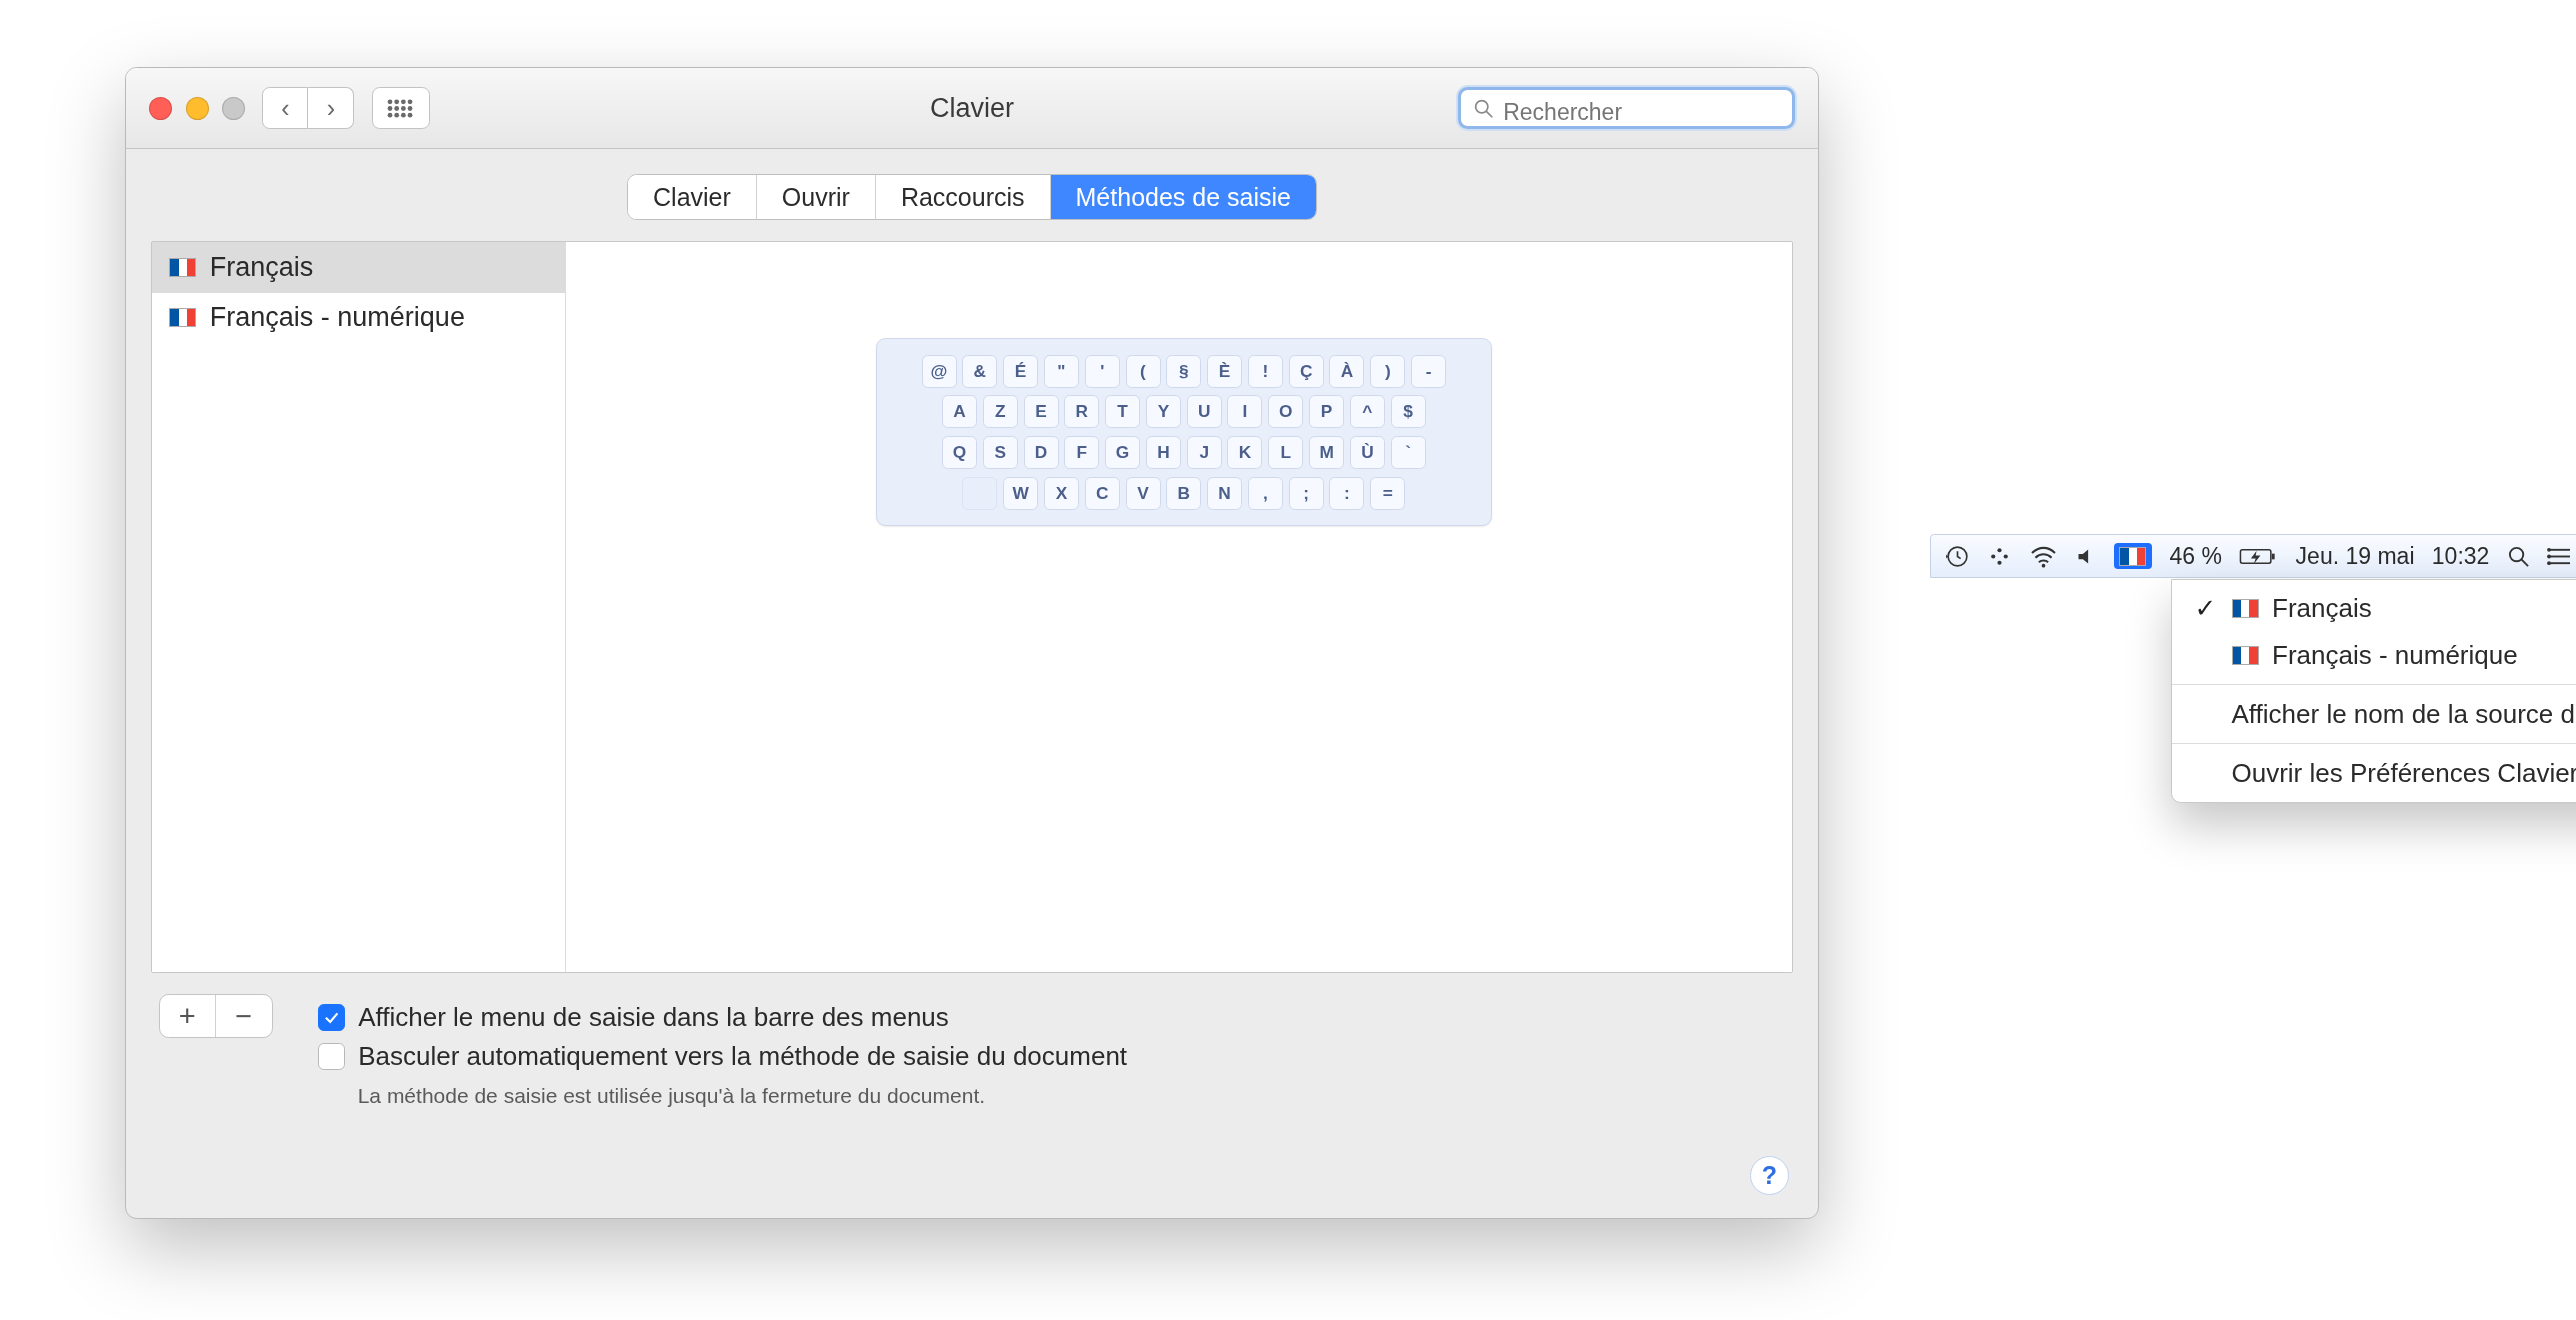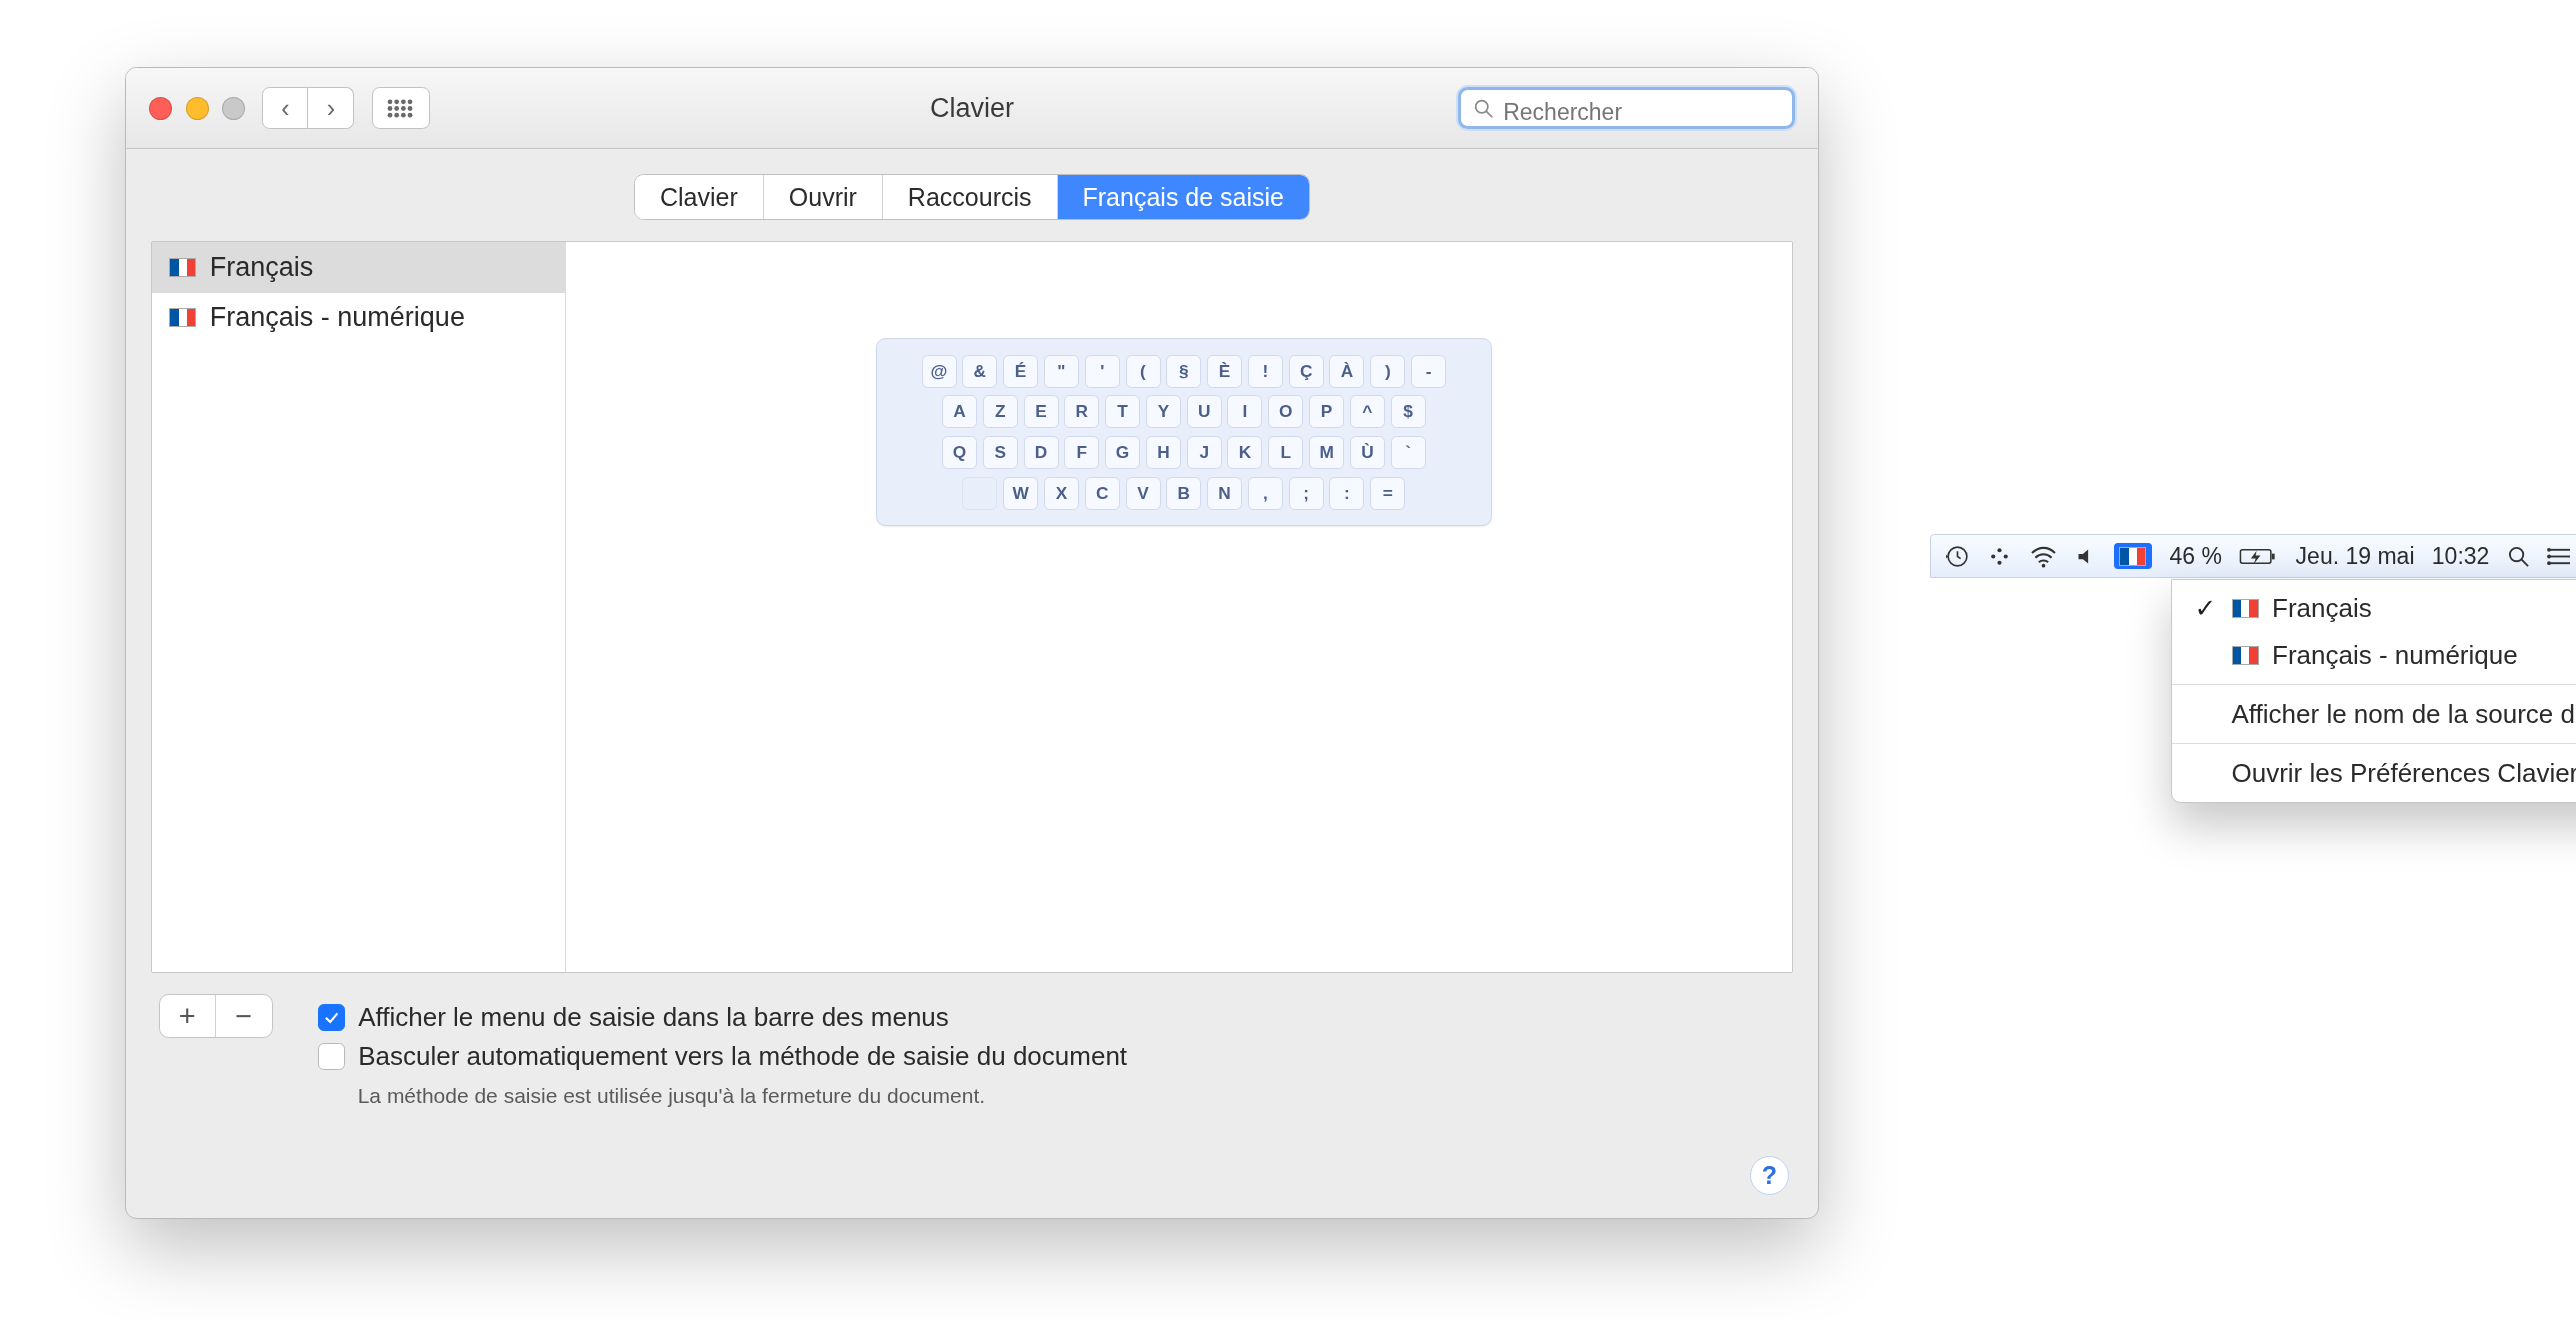--- a/index.html
+++ b/index.html
@@ -221,21 +221,21 @@
       </svg>
       <input placeholder="Rechercher" style="">
     </div>
   </div>
 
   <div class="tabs-row">
     <div class="tabs" id="tabs-host">
         <div class="tab">Clavier</div>
         <div class="tab">Ouvrir</div>
         <div class="tab">Raccourcis</div>
-        <div class="tab active">Français de saisie</div>
+        <div class="tab active">Méthodes de saisie</div>
       </div>
   </div>
 
   <div class="body-area">
     <div class="panel">
       <div class="sidebar" id="sources-host">
           <div class="side-item selected">
             <span class="flag">
               <span class="b"></span>
               <span class="w"></span>

